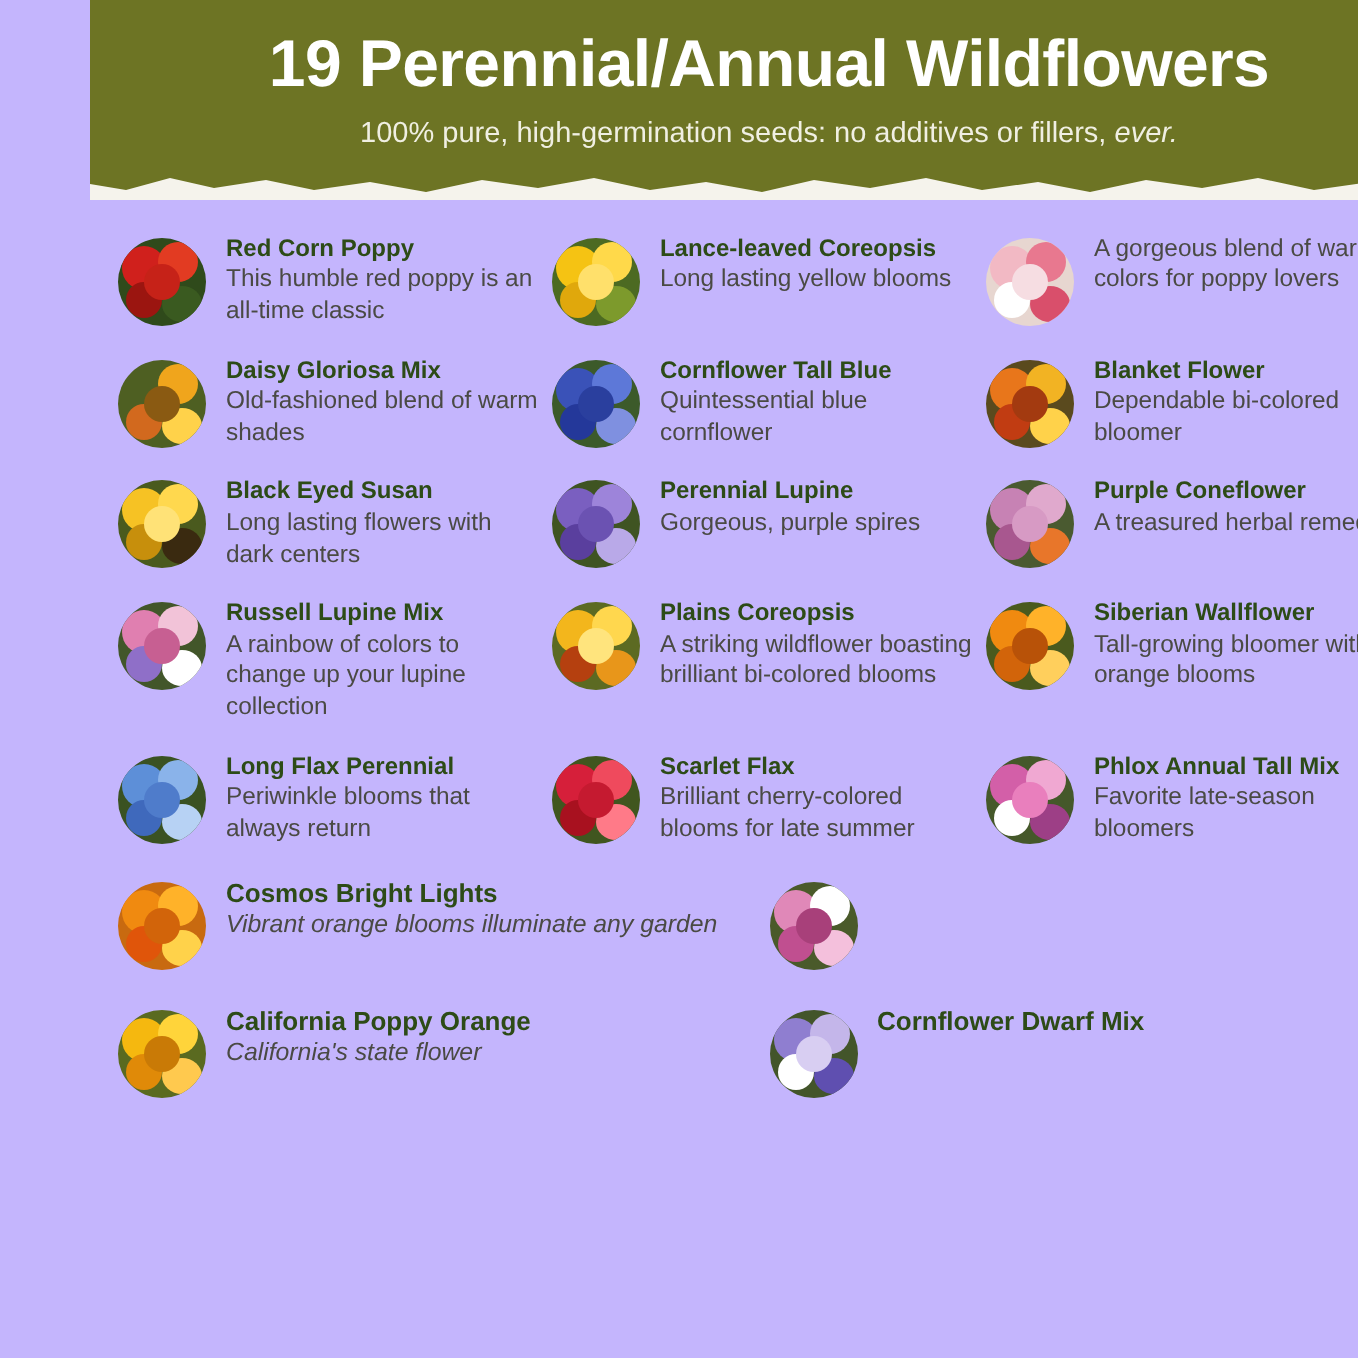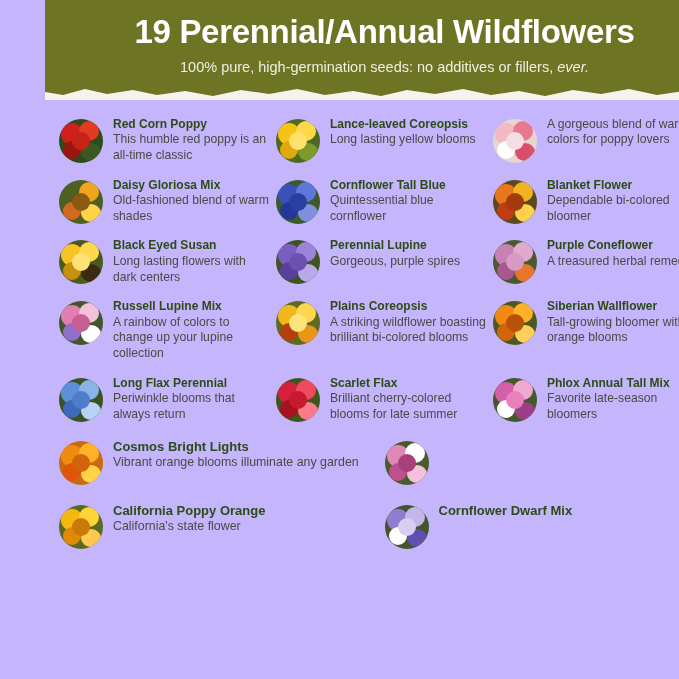--- a/index.html
+++ b/index.html
@@ -124,21 +124,21 @@
     margin: 0 0 1px 0;
   }
   .desc {
     color: #4a4a44;
     font-size: 12.2px;
     line-height: 1.28;
     margin: 0;
   }
 
   .col2 .name { font-size: 13px; }
-  .col2 .desc { font-size: 12.4px; }
+  .col2 .desc { font-size: 12.4px; font-style: italic; }
 </style>
 </head>
 <body>
 
 <div class="page">
 
   <div class="header">
     <h1 class="header-title">19 Perennial/Annual Wildflowers</h1>
     <div class="header-sub"><span>100% pure, high-germination seeds: no additives or fillers, </span><span class="em">ever.</span></div>
     <svg class="torn" viewBox="0 0 679 14" preserveAspectRatio="none">

